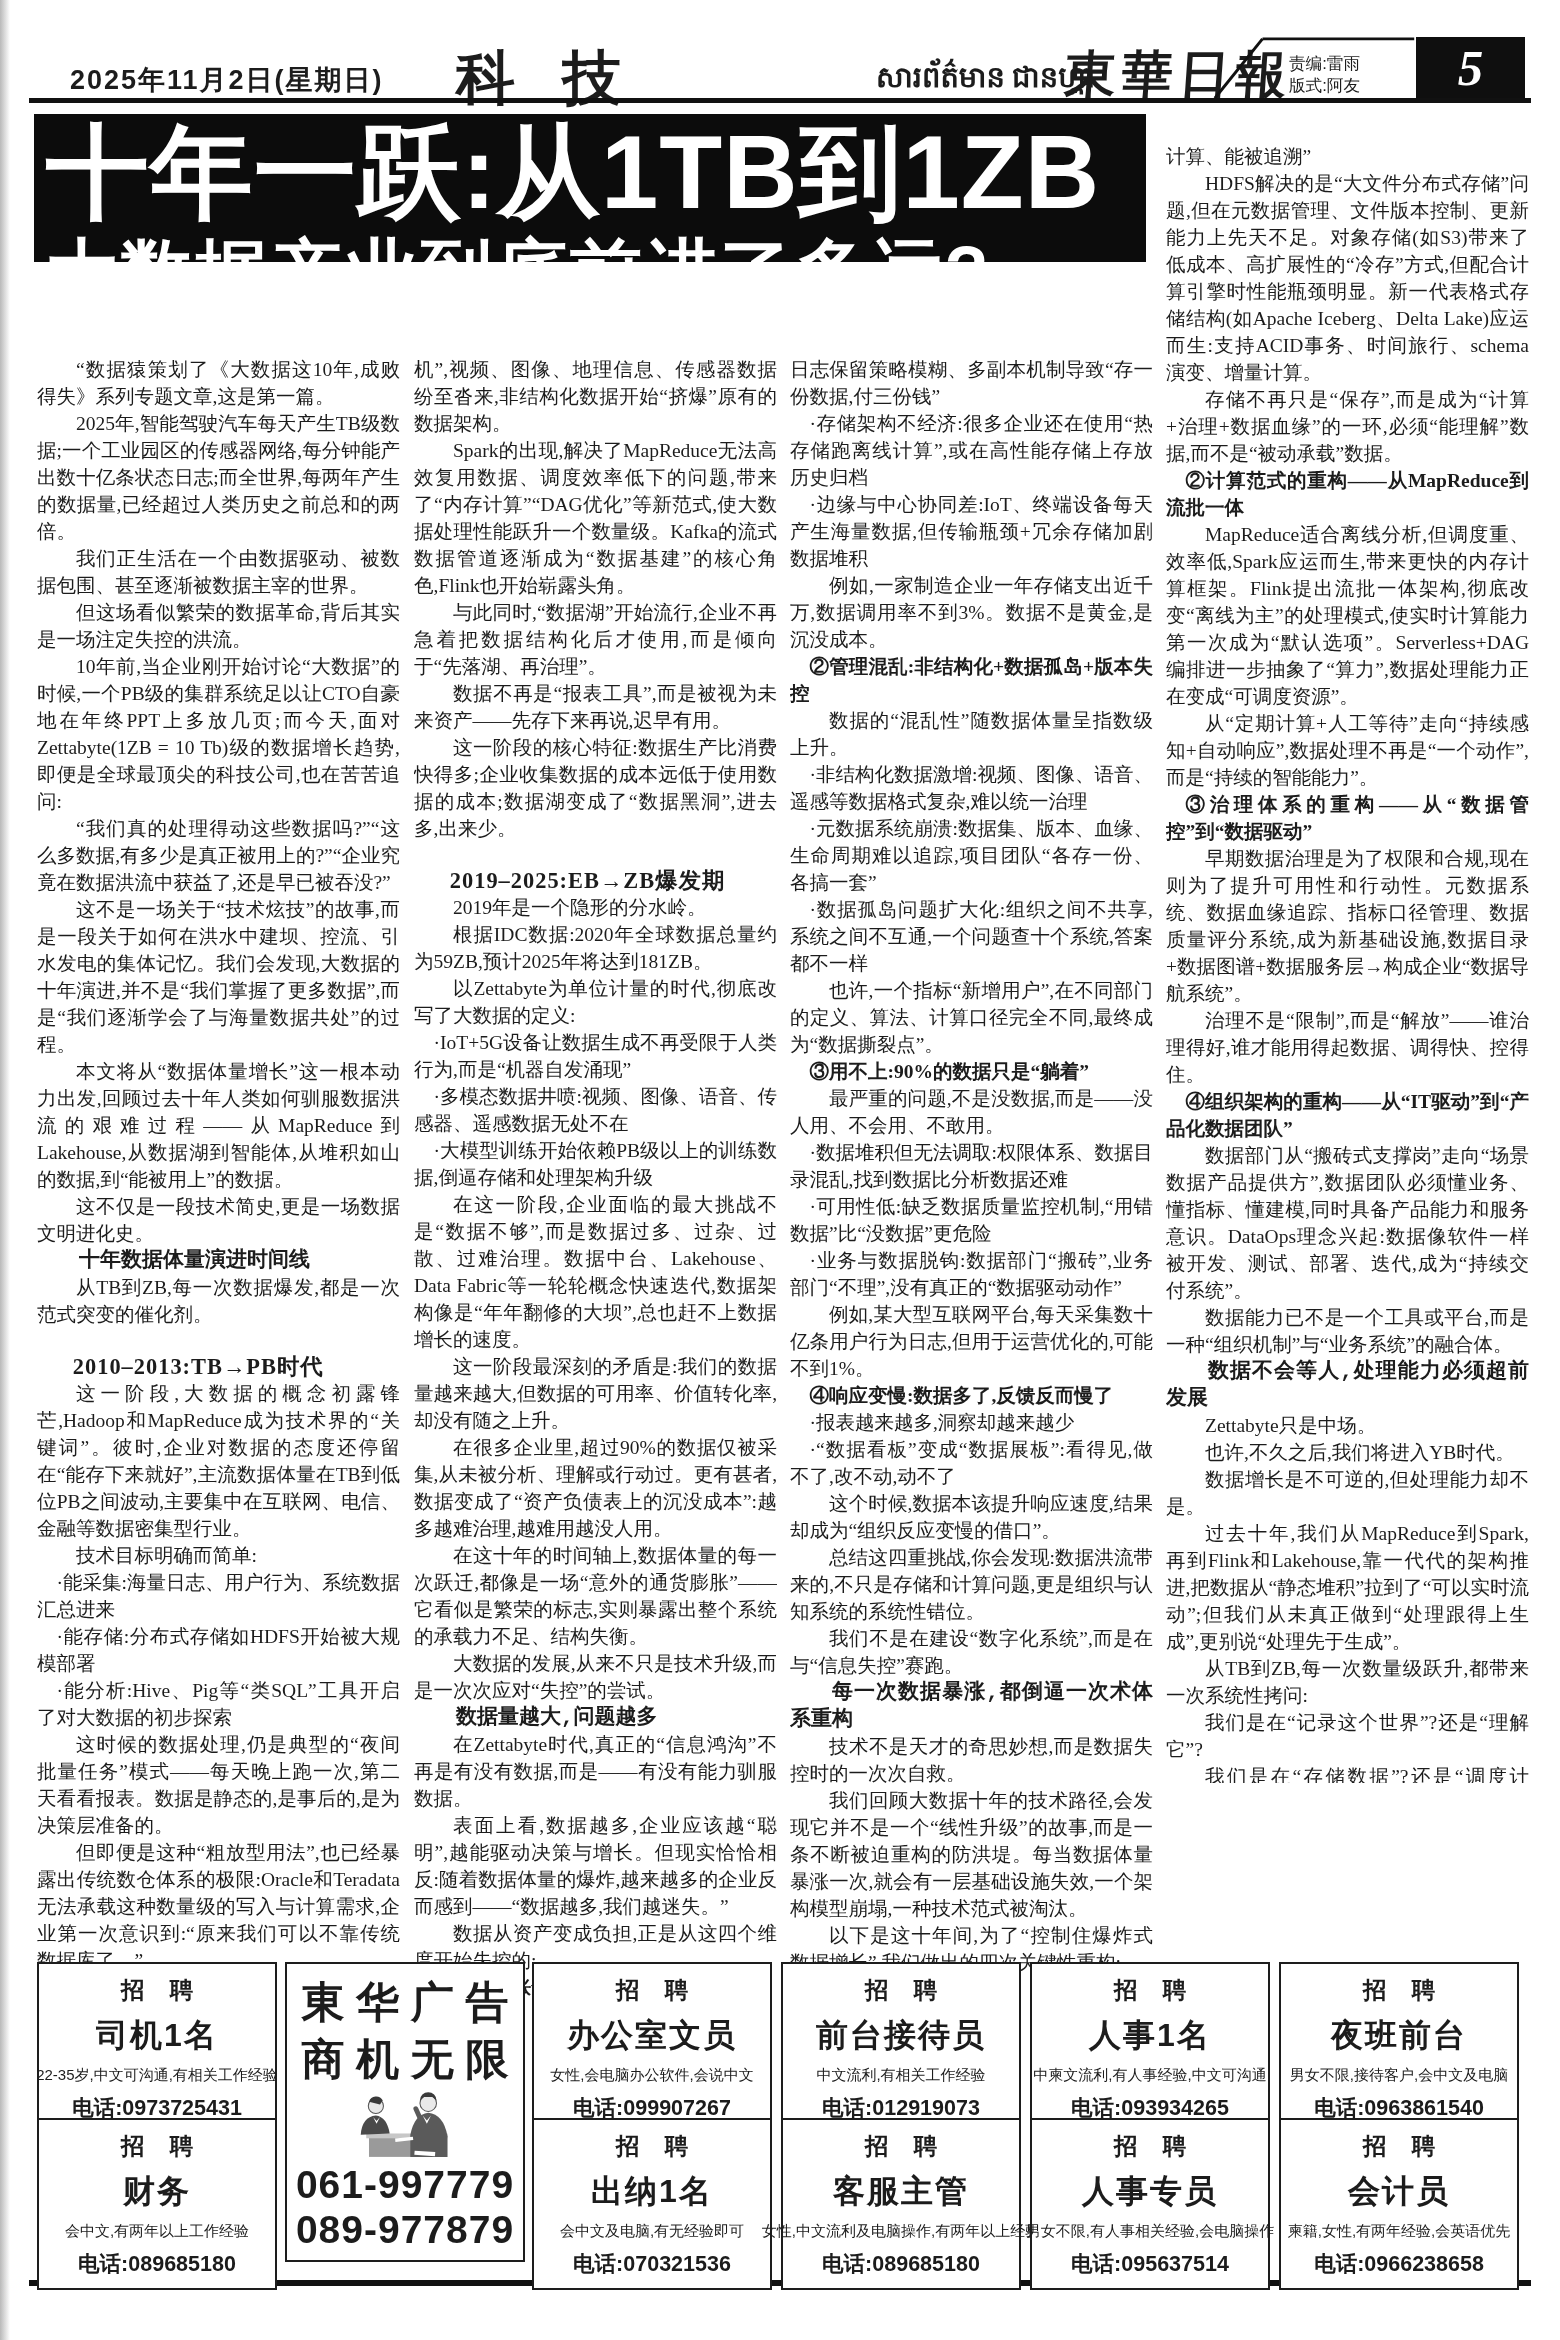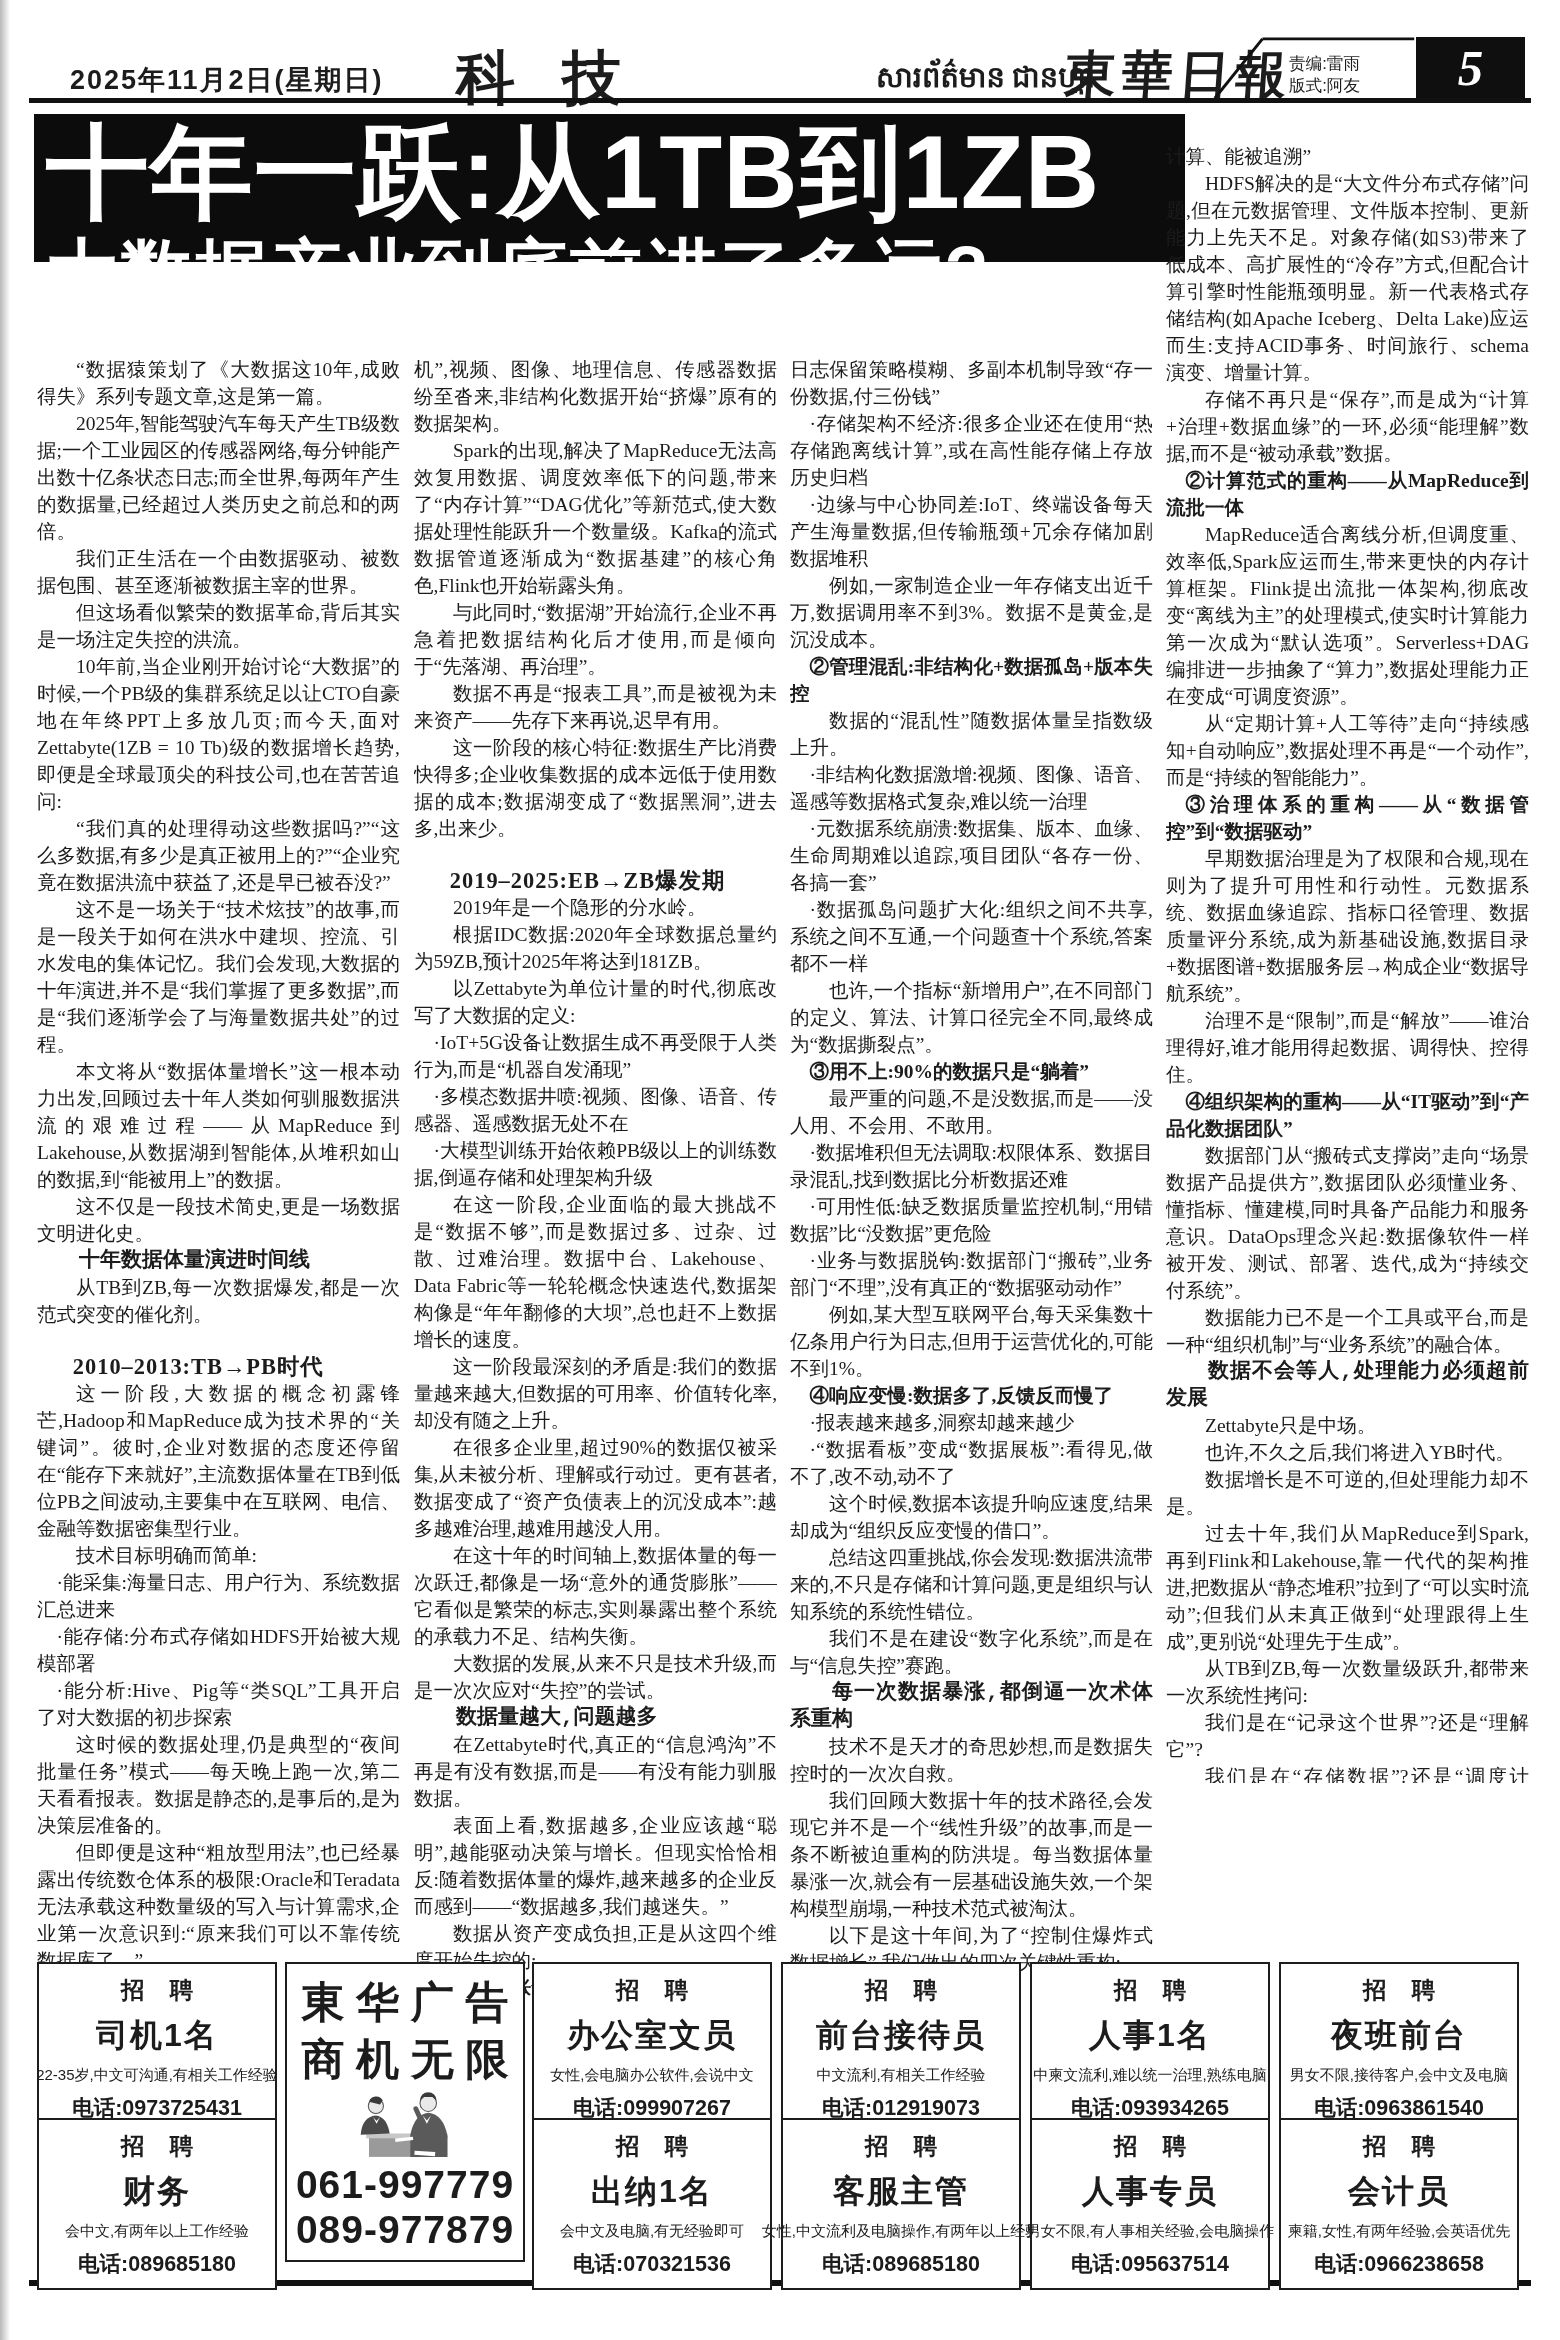--- a/index.html
+++ b/index.html
@@ -14,21 +14,21 @@
   .masthead-cn{left:1065px;top:41px;font-weight:bold;font-size:51px;letter-spacing:5.9px;transform:skewX(-4deg);}
   .editor-box-line{left:0;top:0;}
   .editor-credits{left:1289px;top:53px;font-family:"Liberation Sans",sans-serif;font-size:16.6px;line-height:22.4px;}
   .page-number-box{left:1416px;top:37px;width:109px;height:62px;background:#0f0f0f;color:#fff;
       display:flex;align-items:center;justify-content:center;font-family:"Liberation Serif",serif;
       font-size:51px;font-weight:bold;font-style:italic;}
   .header-rule{left:29px;top:98px;width:1502px;height:4.9px;background:#111;}
 
   
   .headline{left:34px;top:114px;width:1112px;height:148px;background:#0c0c0c;color:#ffffff;
-      font-family:"Liberation Sans",sans-serif;font-weight:900;overflow:hidden;padding-left:39px;}
+      font-family:"Liberation Sans",sans-serif;font-weight:900;overflow:hidden;}
   .headline-l1{position:absolute;left:11.7px;top:0px;font-size:103px;line-height:117px;letter-spacing:1px;white-space:nowrap;}
   .headline-l2{position:absolute;left:11.7px;top:117px;font-size:72px;line-height:82px;letter-spacing:2.9px;white-space:nowrap;}
 
   
   .col{position:absolute;width:363px;font-size:19.5px;line-height:27px;text-align:justify;overflow:hidden;margin-top:36px;}
   .col1{left:37px; top:320px;height:1640px;}
   .col2{left:414px;top:320px;height:1640px;}
   .col3{left:790px;top:320px;height:1640px;}
   .col4{left:1166px;top:107px;height:1640px;}
   .para{margin:0;}
@@ -221,21 +221,21 @@
     </div>
     <div class="ad-box" style="left: 781px; top: 1962px;">
       <div class="ad-recruit">招 聘</div>
       <div class="ad-title">前台接待员</div>
       <div class="ad-desc">中文流利,有相关工作经验</div>
       <div class="ad-phone"><span>电话:</span><span>012919073</span></div>
     </div>
     <div class="ad-box" style="left: 1030px; top: 1962px;">
       <div class="ad-recruit">招 聘</div>
       <div class="ad-title">人事1名</div>
-      <div class="ad-desc">中柬文流利,难以统一治理,熟练电脑</div>
+      <div class="ad-desc">中柬文流利,有人事经验,中文可沟通</div>
       <div class="ad-phone"><span>电话:</span><span>093934265</span></div>
     </div>
     <div class="ad-box" style="left: 1279px; top: 1962px;">
       <div class="ad-recruit">招 聘</div>
       <div class="ad-title">夜班前台</div>
       <div class="ad-desc">男女不限,接待客户,会中文及电脑</div>
       <div class="ad-phone"><span>电话:</span><span>0963861540</span></div>
     </div>
     <div class="ad-box" style="left: 37px; top: 2118px;">
       <div class="ad-recruit">招 聘</div>

